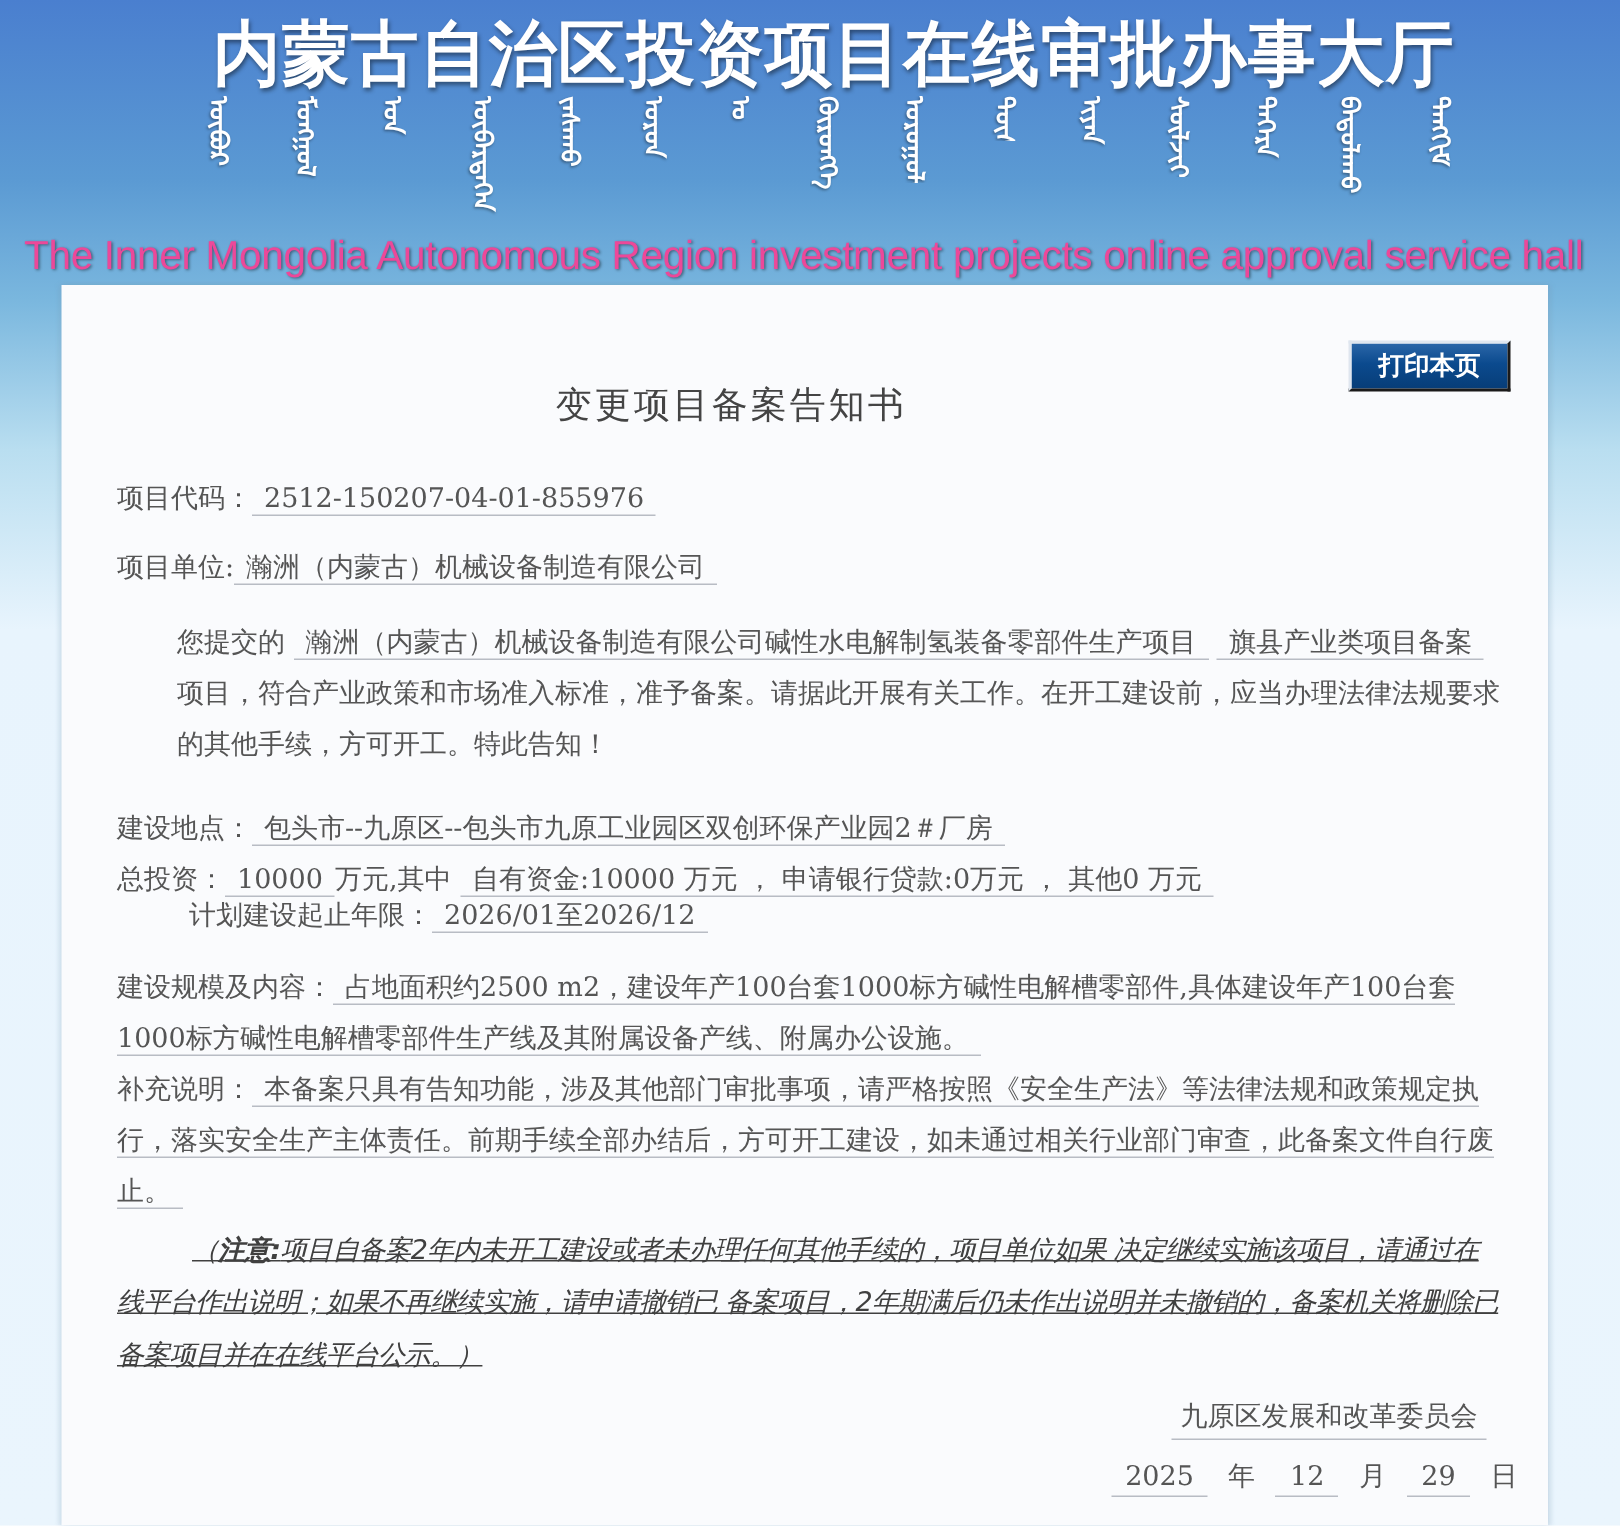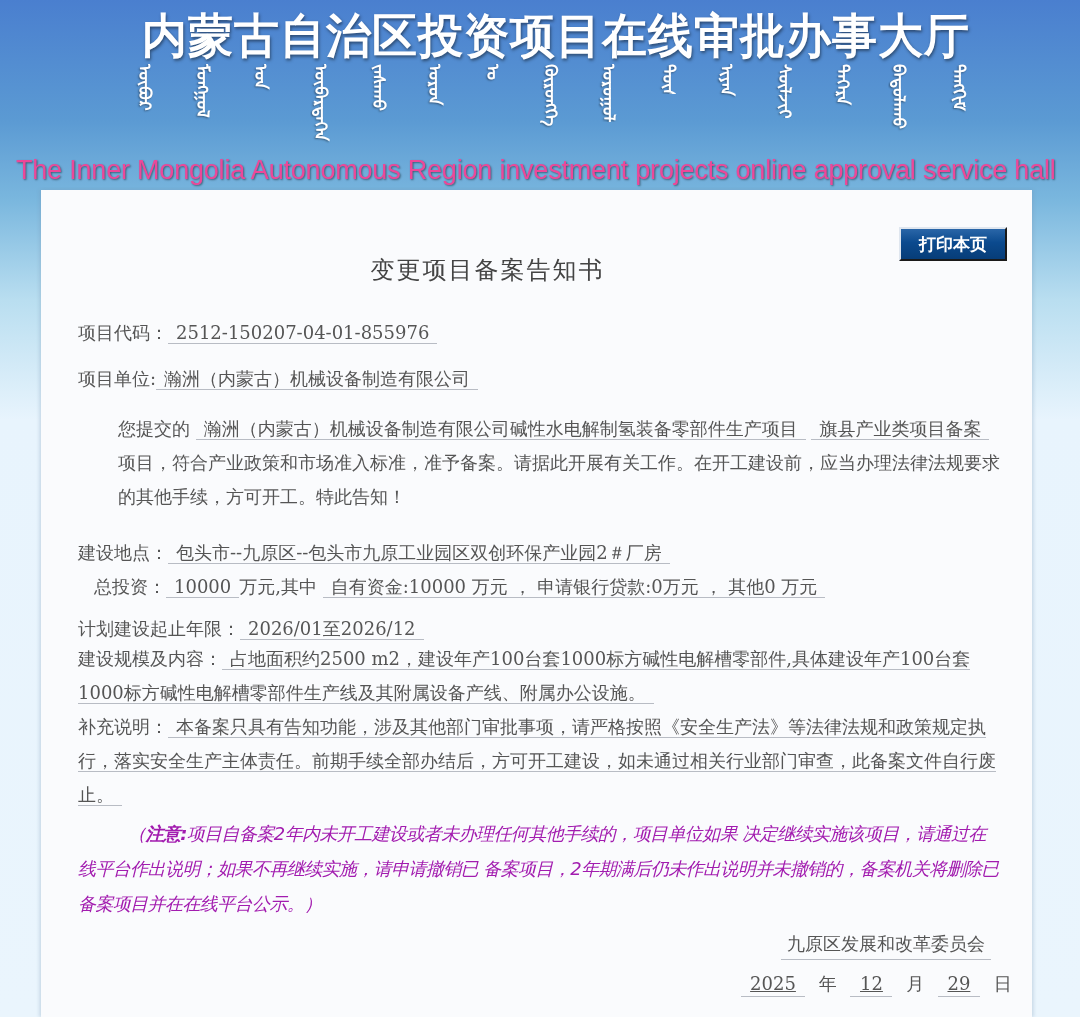--- a/index.html
+++ b/index.html
@@ -106,24 +106,25 @@
   }
   .u {
     border-bottom: 1px solid #b8bcc4;
     padding: 0 8px;
     display: inline;
   }
   .indent { padding-left: 40px; }
   .note {
     font-family: "DejaVu Sans", sans-serif;
     font-style: italic;
-    color: #a21caf;
+    color: #404040;
     font-size: 18px;
     line-height: 35px;
     letter-spacing: -0.6px;
+    text-decoration: underline;
   }
   .note b { font-weight: bold; }
   .sign {
     position: absolute;
     left: 720px;
     width: 250px;
     text-align: center;
     font-size: 18px;
     color: #555;
   }
@@ -134,21 +135,20 @@
     width: 270px;
     font-size: 18px;
     color: #555;
     white-space: nowrap;
   }
   .date-line .du {
     display: inline-block;
     border-bottom: 1px solid #b8bcc4;
     text-align: center;
     padding-bottom: 2px;
-    text-decoration: underline;
   }
 </style>
 </head>
 <body>
 
 <div class="header">
   <div class="header-title">内蒙古自治区投资项目在线审批办事大厅</div>
   <div class="mongol-row">
     <span class="mongol-word" style="left:8px;height:50px;">ᠥᠪᠥᠷ</span>
     <span class="mongol-word" style="left:66px;height:56px;">ᠮᠣᠩᠭᠣᠯ</span>
@@ -184,25 +184,25 @@
     <span>项目，符合产业政策和市场准入标准，准予备案。请据此开展有关工作。在开工建设前，应当办理法律法规要求的其他手续，方可开工。特此告知！</span>
   </div>
 
   <div class="body-text" style="top:172px;">
     <span>项目单位:</span><span class="u">瀚洲（内蒙古）机械设备制造有限公司</span>
   </div>
 
   <div class="body-text" style="top:346px;">
     <span>建设地点：</span><span class="u">包头市--九原区--包头市九原工业园区双创环保产业园2＃厂房</span>
   </div>
-  <div class="body-text" style="top:380px;margin-left:16px;">
+  <div class="body-text" style="top:380px;">
     <span>总投资：</span><span class="u">10000</span><span>万元,其中</span>
     <span class="u">自有资金:10000 万元 ， 申请银行贷款:0万元 ， 其他0 万元</span>
   </div>
-  <div class="body-text" style="top:422px;">
+  <div class="body-text" style="top:404px;margin-left:48px;">
     <span>计划建设起止年限：</span><span class="u">2026/01至2026/12</span>
   </div>
   <div class="body-text" style="top:452px;">
     <span>建设规模及内容：</span><span class="u">占地面积约2500 m2，建设年产100台套1000标方碱性电解槽零部件,具体建设年产100台套1000标方碱性电解槽零部件生产线及其附属设备产线、附属办公设施。</span>
   </div>
   <div class="body-text" style="top:520px;">
     <span>补充说明：</span><span class="u">本备案只具有告知功能，涉及其他部门审批事项，请严格按照《安全生产法》等法律法规和政策规定执行，落实安全生产主体责任。前期手续全部办结后，方可开工建设，如未通过相关行业部门审查，此备案文件自行废止。</span>
   </div>
 
   <div class="body-text note" style="top:626px;text-indent:50px;">

